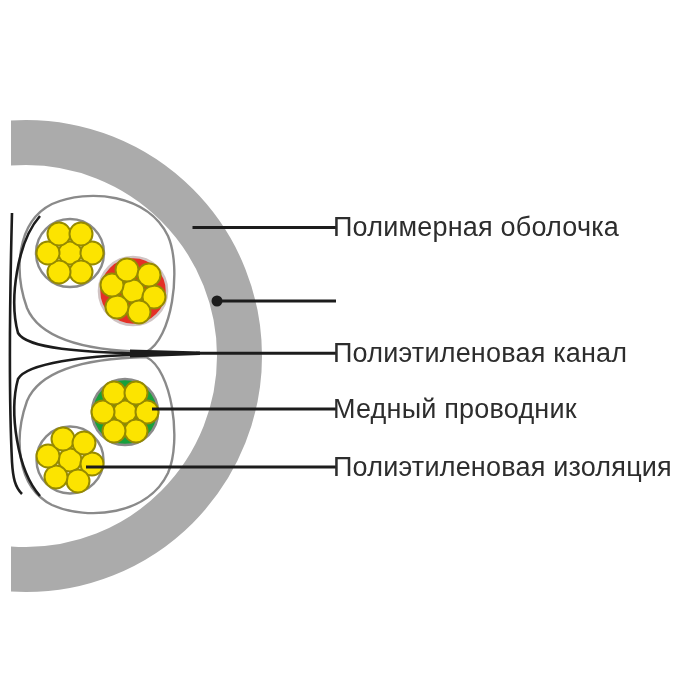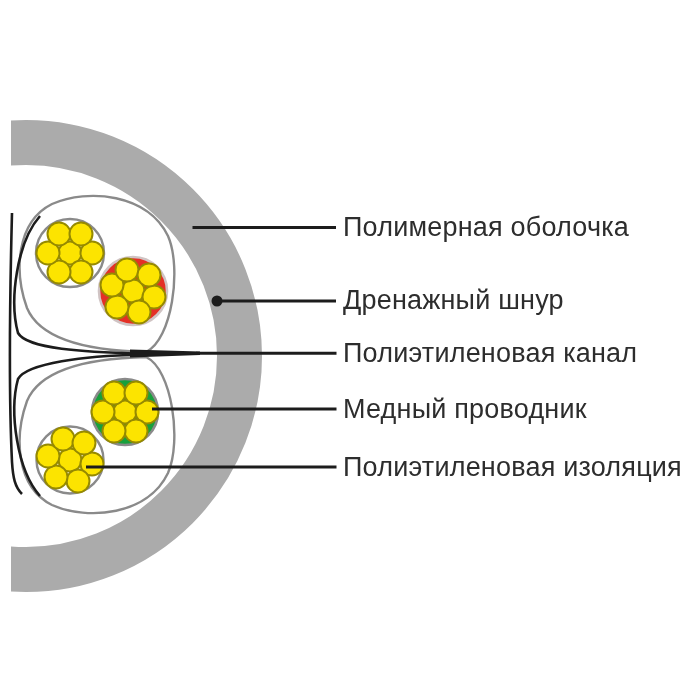--- a/index.html
+++ b/index.html
@@ -27,21 +27,21 @@
   .wrap         { fill: #ffffff; stroke: var(--c-outline_gray, #8A8A8A); stroke-width: 2.4; }
   .ins-white    { fill: #ffffff; stroke: var(--c-outline_gray, #8A8A8A); stroke-width: 2.4; }
   .cond-red     { fill: var(--c-conductor_red, #E43026); stroke: var(--c-red_halo, #D0C4C4); stroke-width: 2.6; }
   .cond-green   { fill: var(--c-conductor_green, #18A03C); stroke: var(--c-outline_gray, #8A8A8A); stroke-width: 2.6; }
   .strand       { fill: var(--c-strand_yellow, #FCE400); stroke: var(--c-strand_outline, #968A00); stroke-width: 2; }
   .blackline    { fill: none; stroke: var(--c-line_black, #1C1C1C); stroke-width: 2.6; }
   .leader       { fill: none; stroke: var(--c-line_black, #1C1C1C); stroke-width: 3; }
   .blackfill    { fill: var(--c-line_black, #1C1C1C); stroke: none; }
   .lbl {
     position: absolute;
-    left: 343px;
+    left: 333px;
     height: 34px;
     line-height: 34px;
     font-size: 27px;
     letter-spacing: 0.2px;
     color: var(--c-text, #2D2D2D);
     white-space: nowrap;
   }
 </style>
 </head>
 <body>
@@ -116,18 +116,17 @@
     <line class="leader" x1="221" y1="301" x2="336" y2="301"></line>
 
     <line class="leader" x1="196" y1="353.3" x2="336.5" y2="353.3"></line>
 
     <line class="leader" x1="152" y1="409" x2="336.5" y2="409"></line>
 
     <line class="leader" x1="86" y1="467" x2="336.5" y2="467"></line>
   </svg>
 
   <div class="lbl" style="top:210px">Полимерная оболочка</div>
-  <div class="lbl" style="top:283px">Дренажный шнур</div>
   <div class="lbl" style="top:336px">Полиэтиленовая канал</div>
   <div class="lbl" style="top:392px">Медный проводник</div>
   <div class="lbl" style="top:450px">Полиэтиленовая изоляция</div>
 
 </div>
 
 </body></html>

